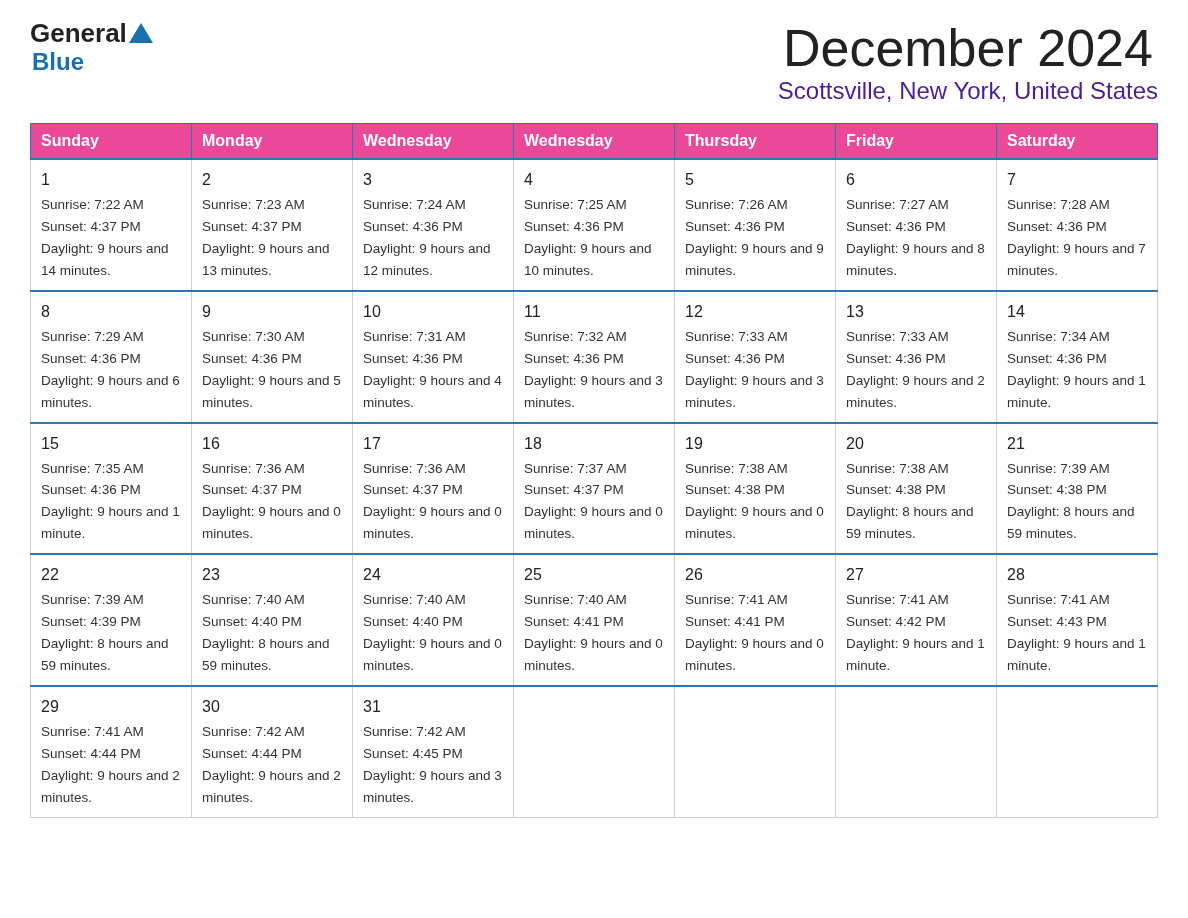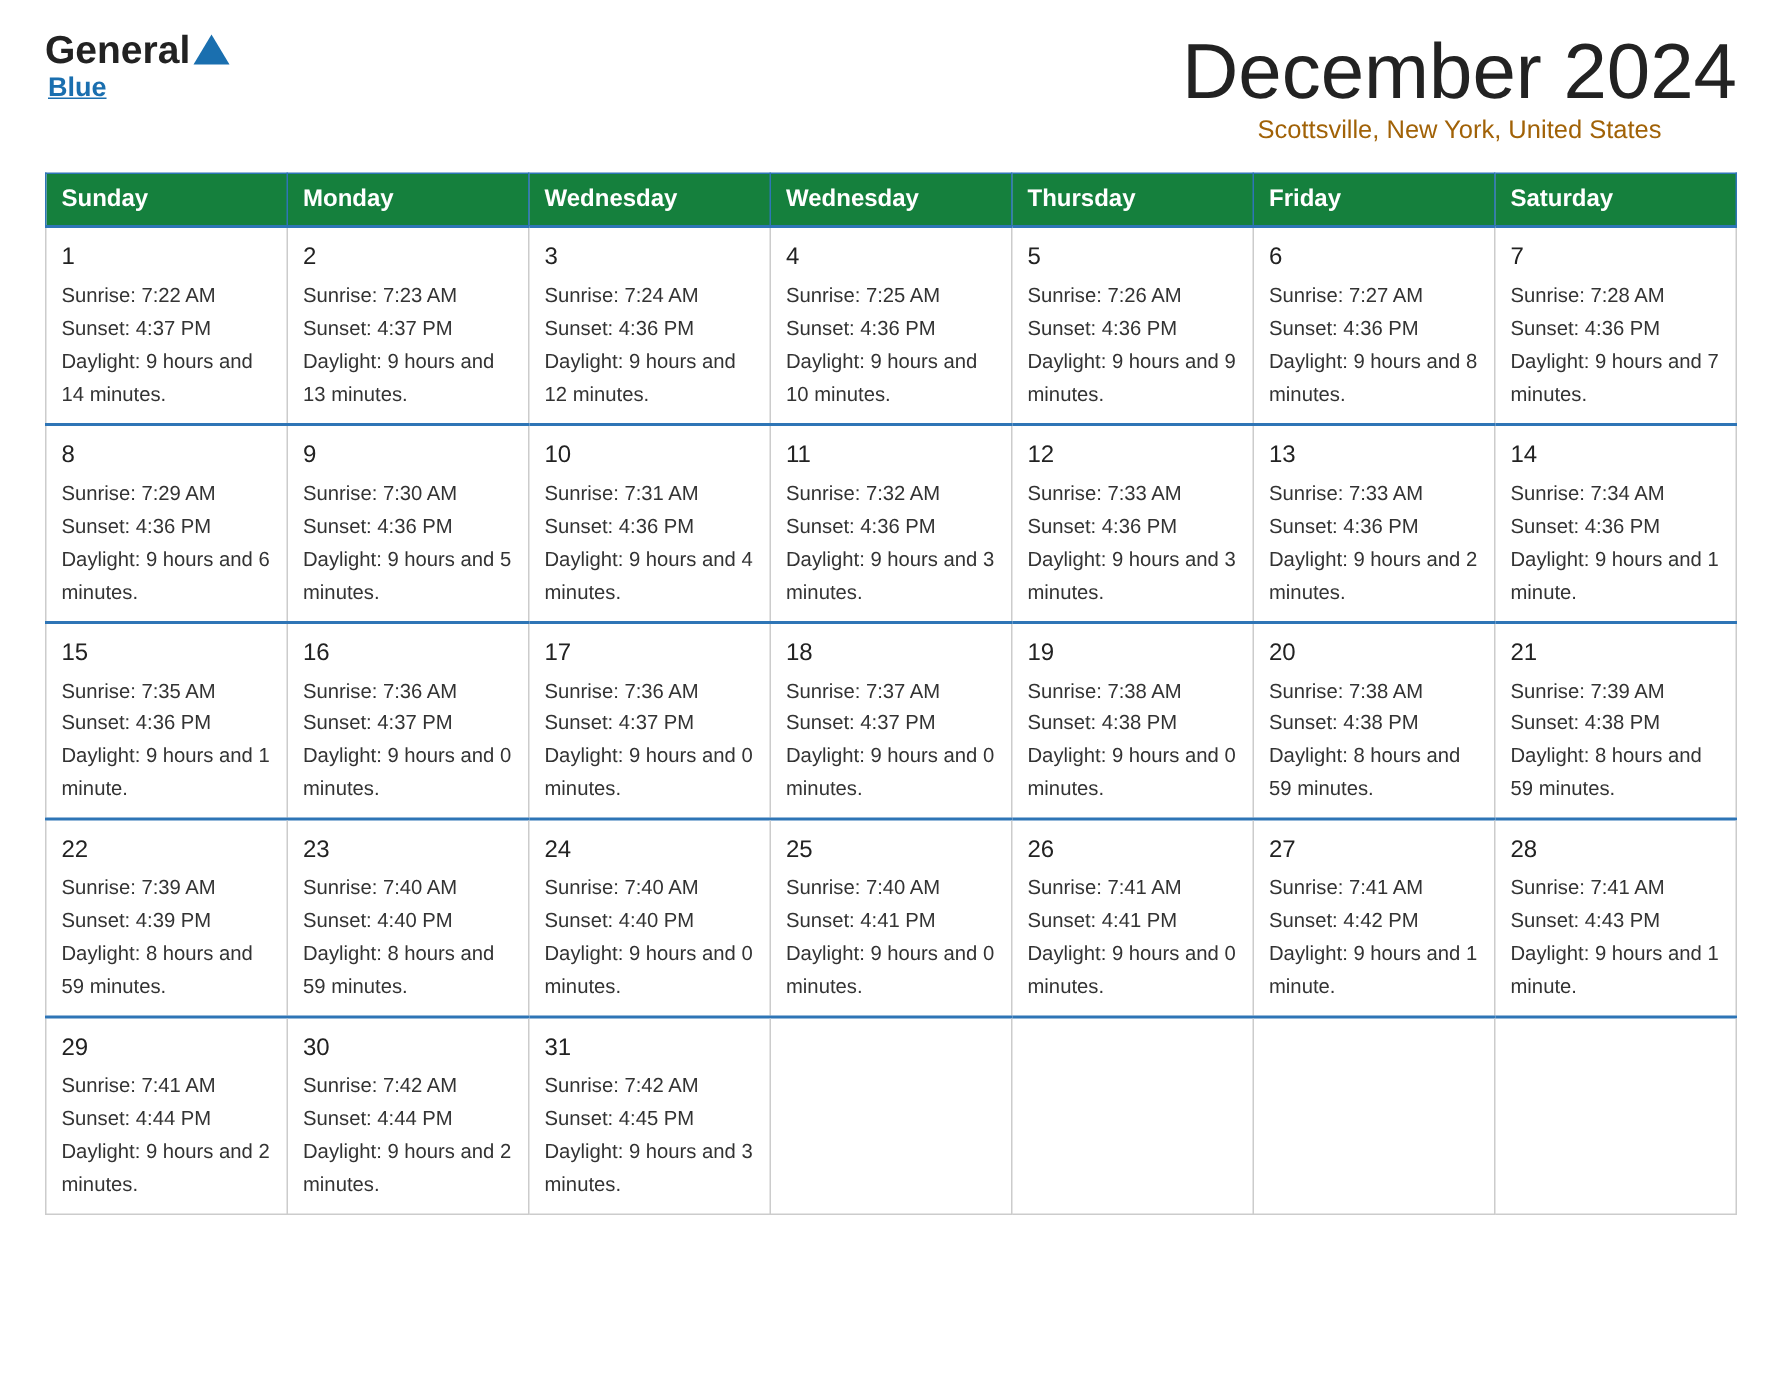--- a/index.html
+++ b/index.html
@@ -37,47 +37,46 @@
       width: 0;
       height: 0;
       border-left: 12px solid transparent;
       border-right: 12px solid transparent;
       border-bottom: 20px solid #1a6faf;
       margin: 0 2px;
       vertical-align: middle;
     }
     .logo-subtitle {
       color: #1a6faf;
-      font-size: 18px;
+      font-size: 24px;
       font-weight: bold;
       margin-top: 2px;
       margin-left: 2px;
-      text-decoration: underline;
     }
     .title-section {
       text-align: center;
     }
     .main-title {
       font-size: 52px;
       font-weight: normal;
       color: #222;
       line-height: 1.1;
     }
     .subtitle {
-      font-size: 17px;
-      color: #a16207;
+      font-size: 24px;
+      color: #4c1d95;
       font-weight: normal;
     }
     table {
       width: 100%;
       border-collapse: collapse;
       table-layout: fixed;
     }
     thead tr th {
-      background-color: #15803d;
+      background-color: #ec4899;
       color: #fff;
       font-size: 16px;
       font-weight: bold;
       padding: 8px 10px;
       text-align: left;
       border: 1px solid #2e75b6;
     }
     tbody tr td {
       vertical-align: top;
       padding: 8px 10px;

